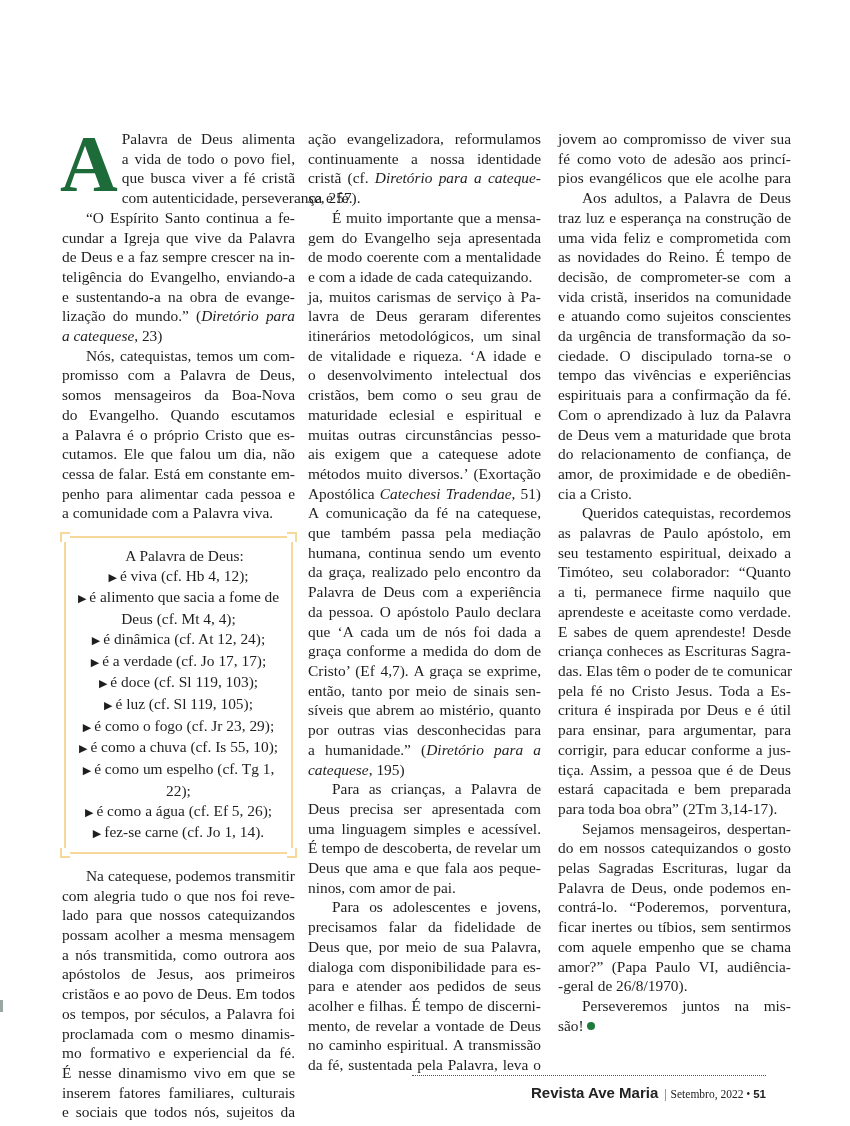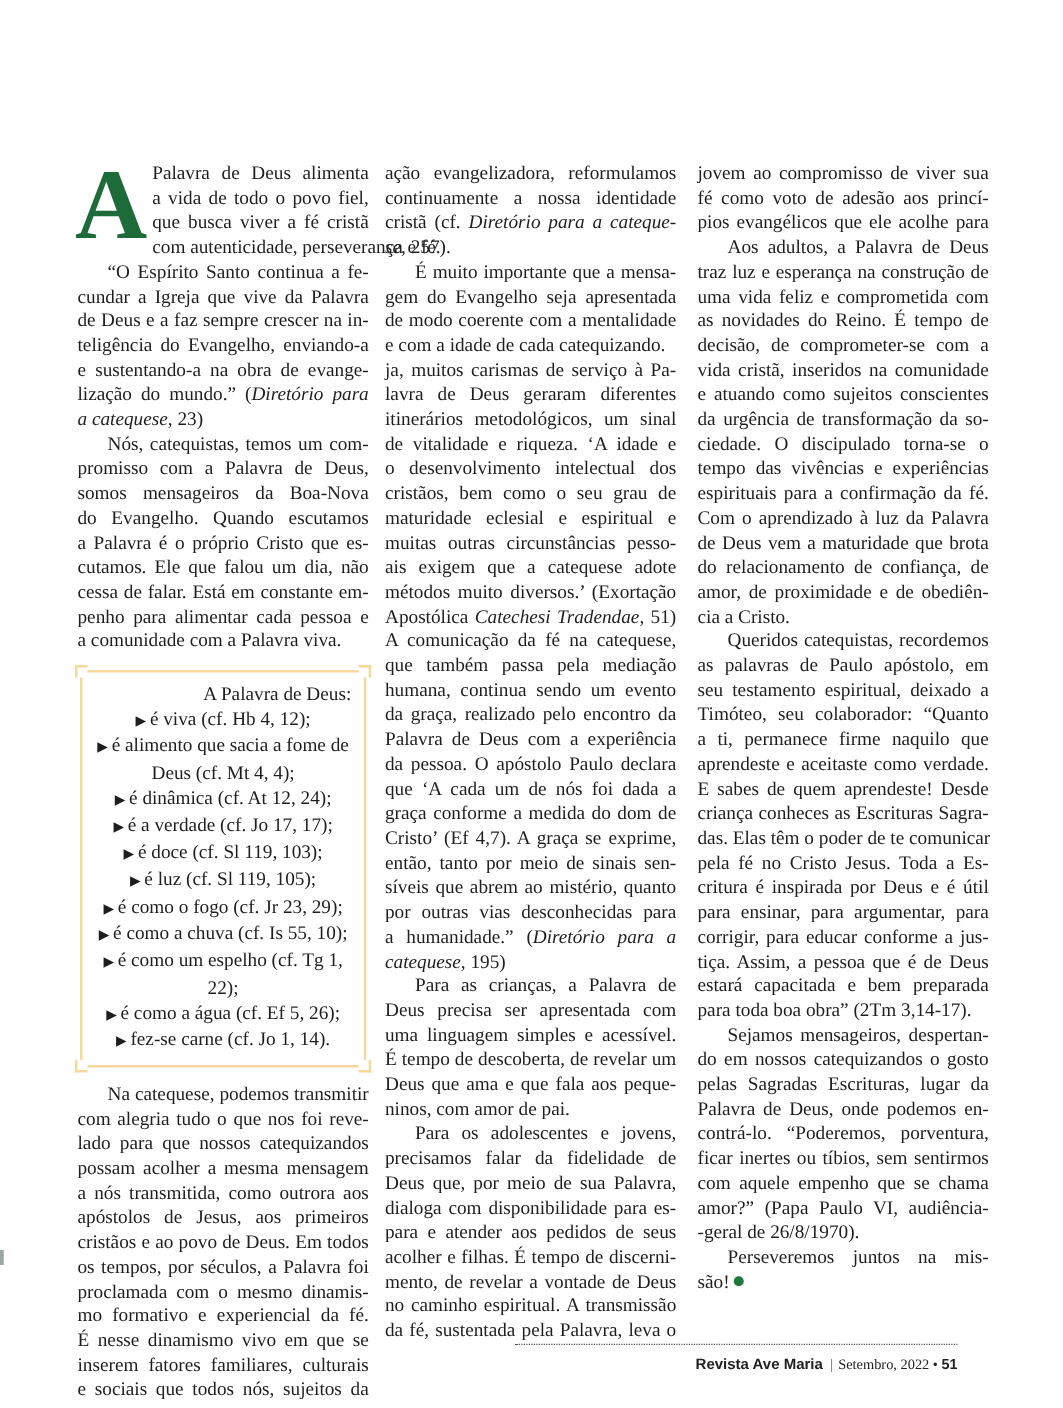--- a/index.html
+++ b/index.html
@@ -27,32 +27,32 @@
   }
   .box {
     position: relative; margin: 13px 2px 12px 2px; padding: 8px 10px 8px 10px;
     border: 2px solid #f6d99a;
   }
   .box .corner { position: absolute; width: 8px; height: 8px; border: 2px solid #f6d99a; background: #fff; }
   .box .tl { top: -6px; left: -6px; border-right: none; border-bottom: none; }
   .box .tr { top: -6px; right: -6px; border-left: none; border-bottom: none; }
   .box .bl { bottom: -6px; left: -6px; border-right: none; border-top: none; }
   .box .br { bottom: -6px; right: -6px; border-left: none; border-top: none; }
-  .box .box-title { padding-left: 12px; text-align: right; }
+  .box .box-title { padding-left: 12px; text-align: center; }
   .box .item { text-align: center; }
   .box .item .arrow { font-size: 11px; margin-right: 3px; }
   .green-dot { display: inline-block; width: 8px; height: 8px; border-radius: 50%; background: #1e7a3c; margin-left: 3px; vertical-align: 1px; }
   .footer-rule {
     position: absolute; left: 412px; top: 1075px; width: 354px; border-top: 1px dotted #555;
   }
   .footer {
     position: absolute; right: 84px; top: 1084px; font-size: 11.5px; white-space: nowrap;
     font-family: "Liberation Serif", serif; color: #222;
   }
-  .footer .mag { font-family: "Liberation Sans", sans-serif; font-weight: bold; font-size: 12px; padding-left: 11px; }
+  .footer .mag { font-family: "Liberation Sans", sans-serif; font-weight: bold; font-size: 15px; padding-left: 11px; }
   .footer .sep { margin: 0 4px 0 6px; color: #555; }
   .footer .pnum { font-family: "Liberation Sans", sans-serif; font-weight: bold; }
   .margin-mark { position: absolute; left: 0; top: 1000px; width: 3px; height: 12px; background: #9aa7a2; }
 </style>
 </head>
 <body>
 
 <div class="margin-mark"></div>
 
 <div class="col col1">

